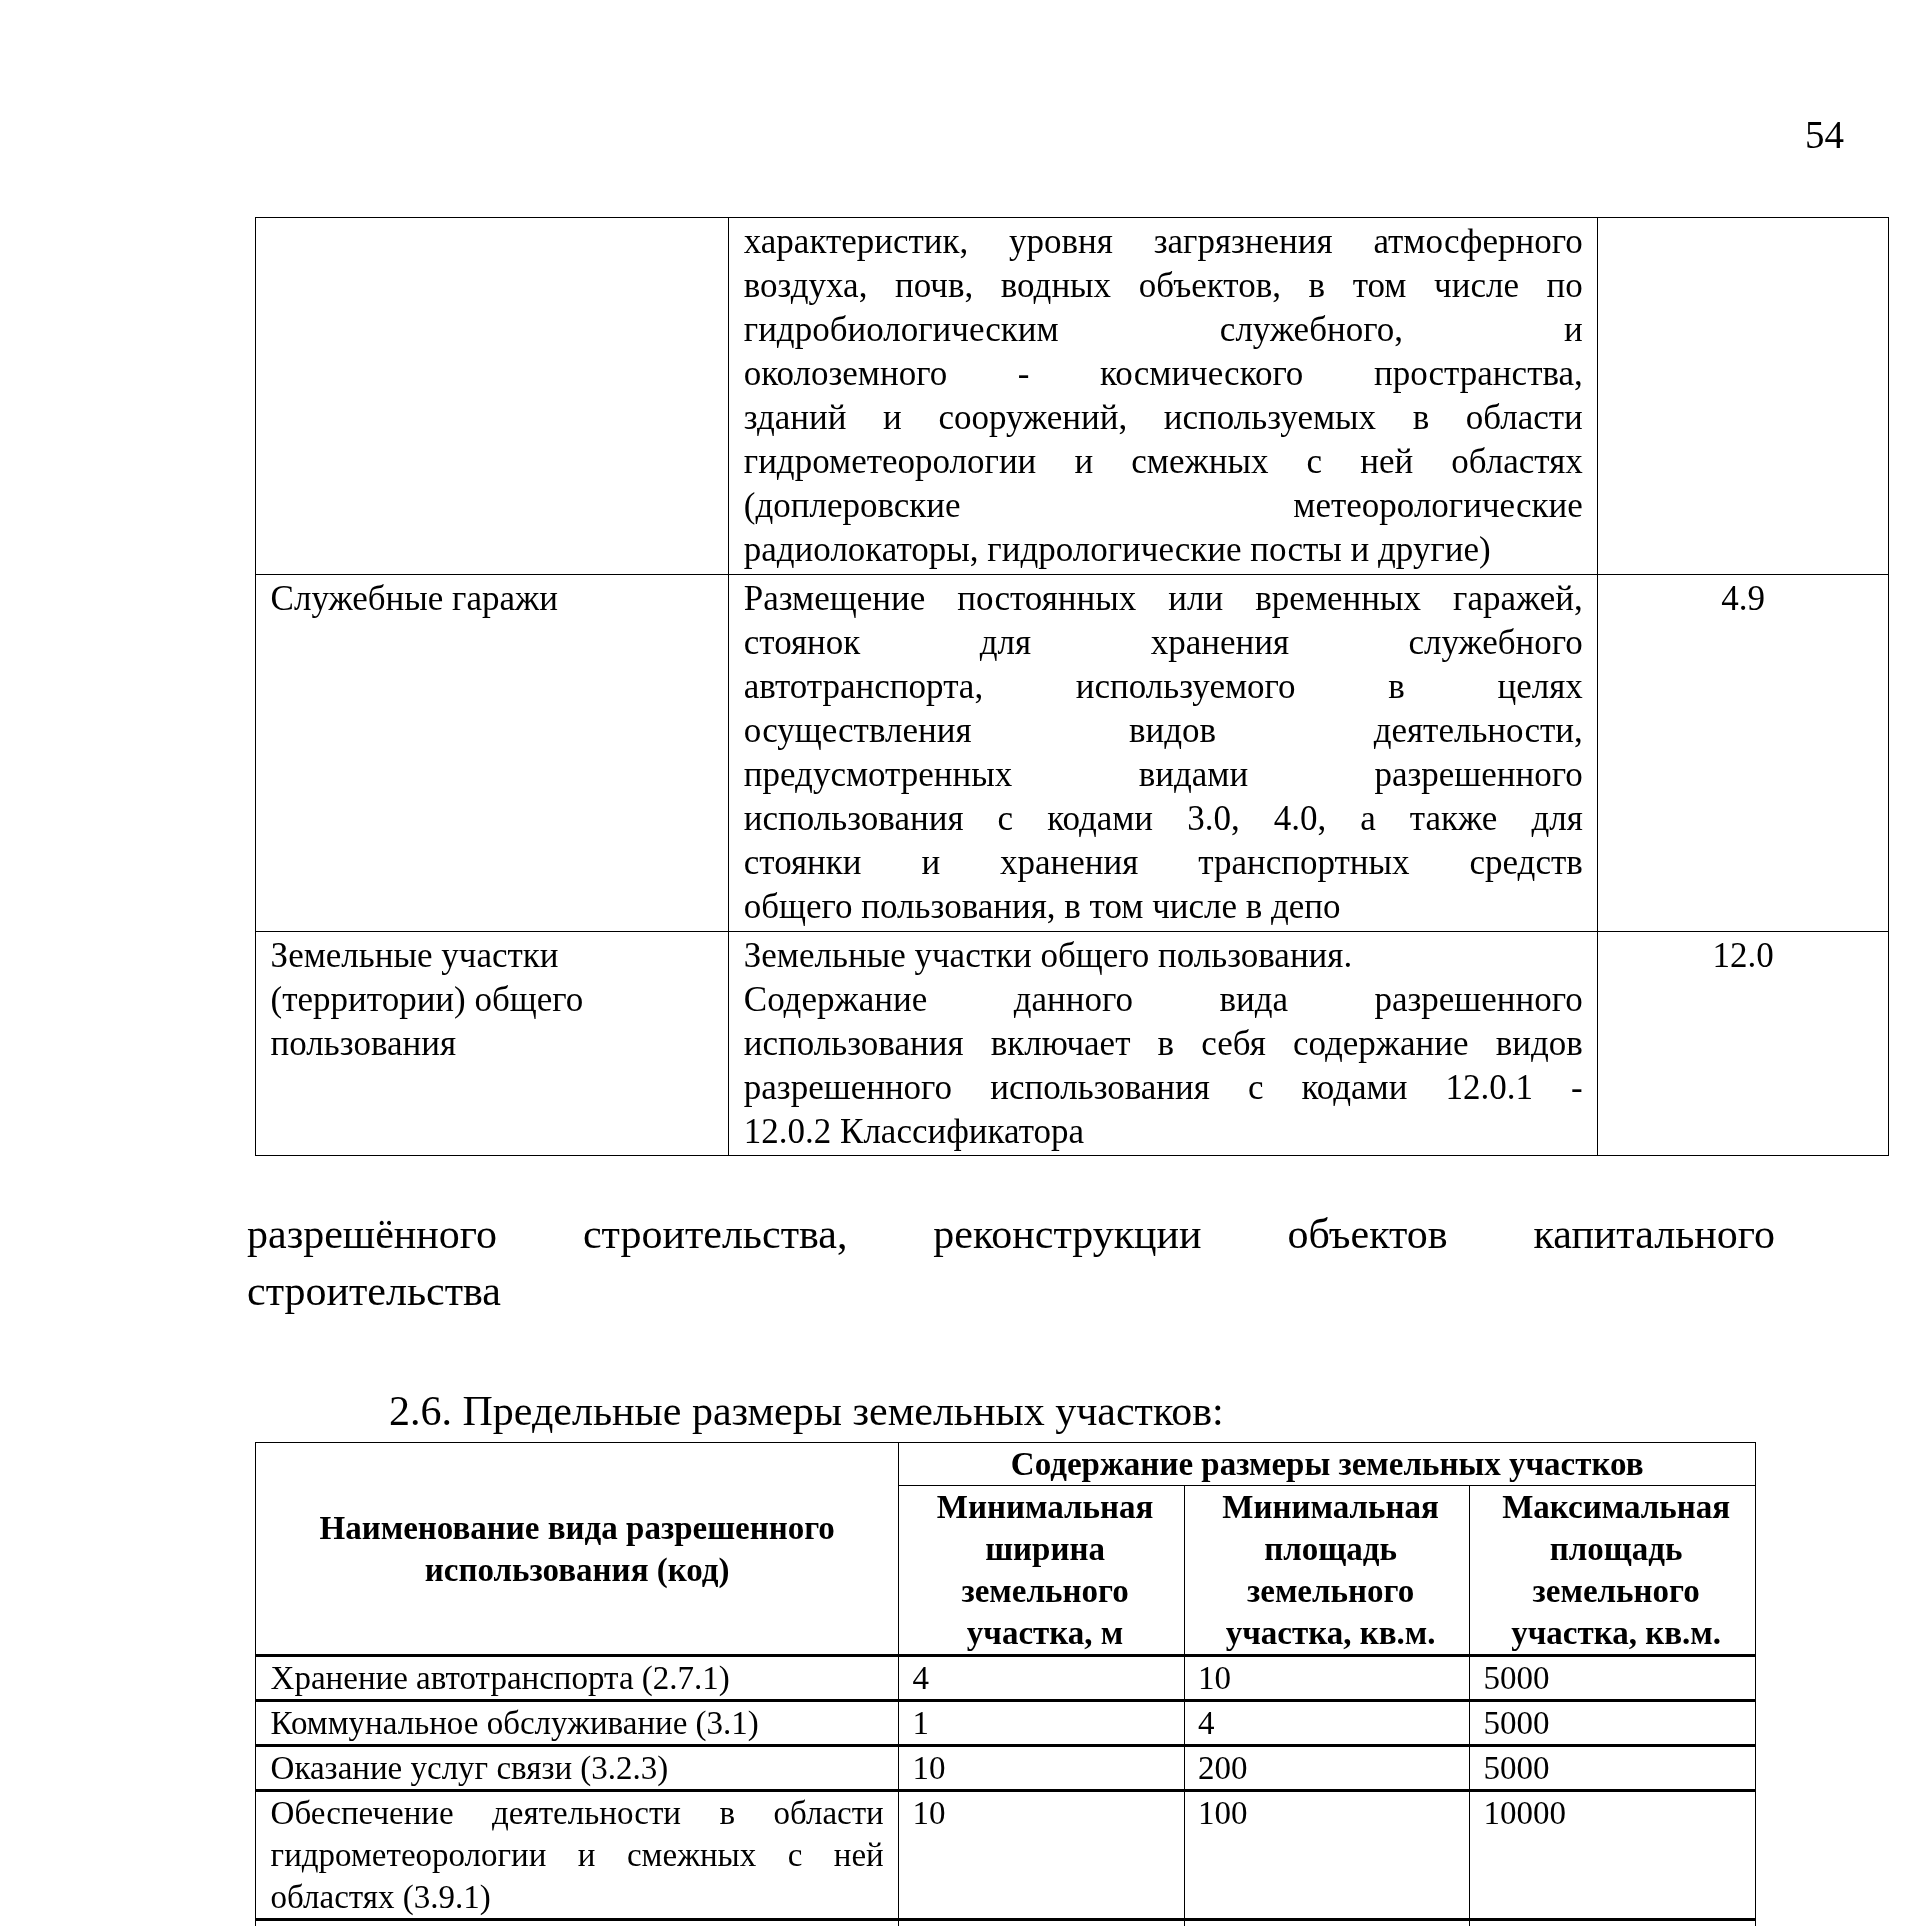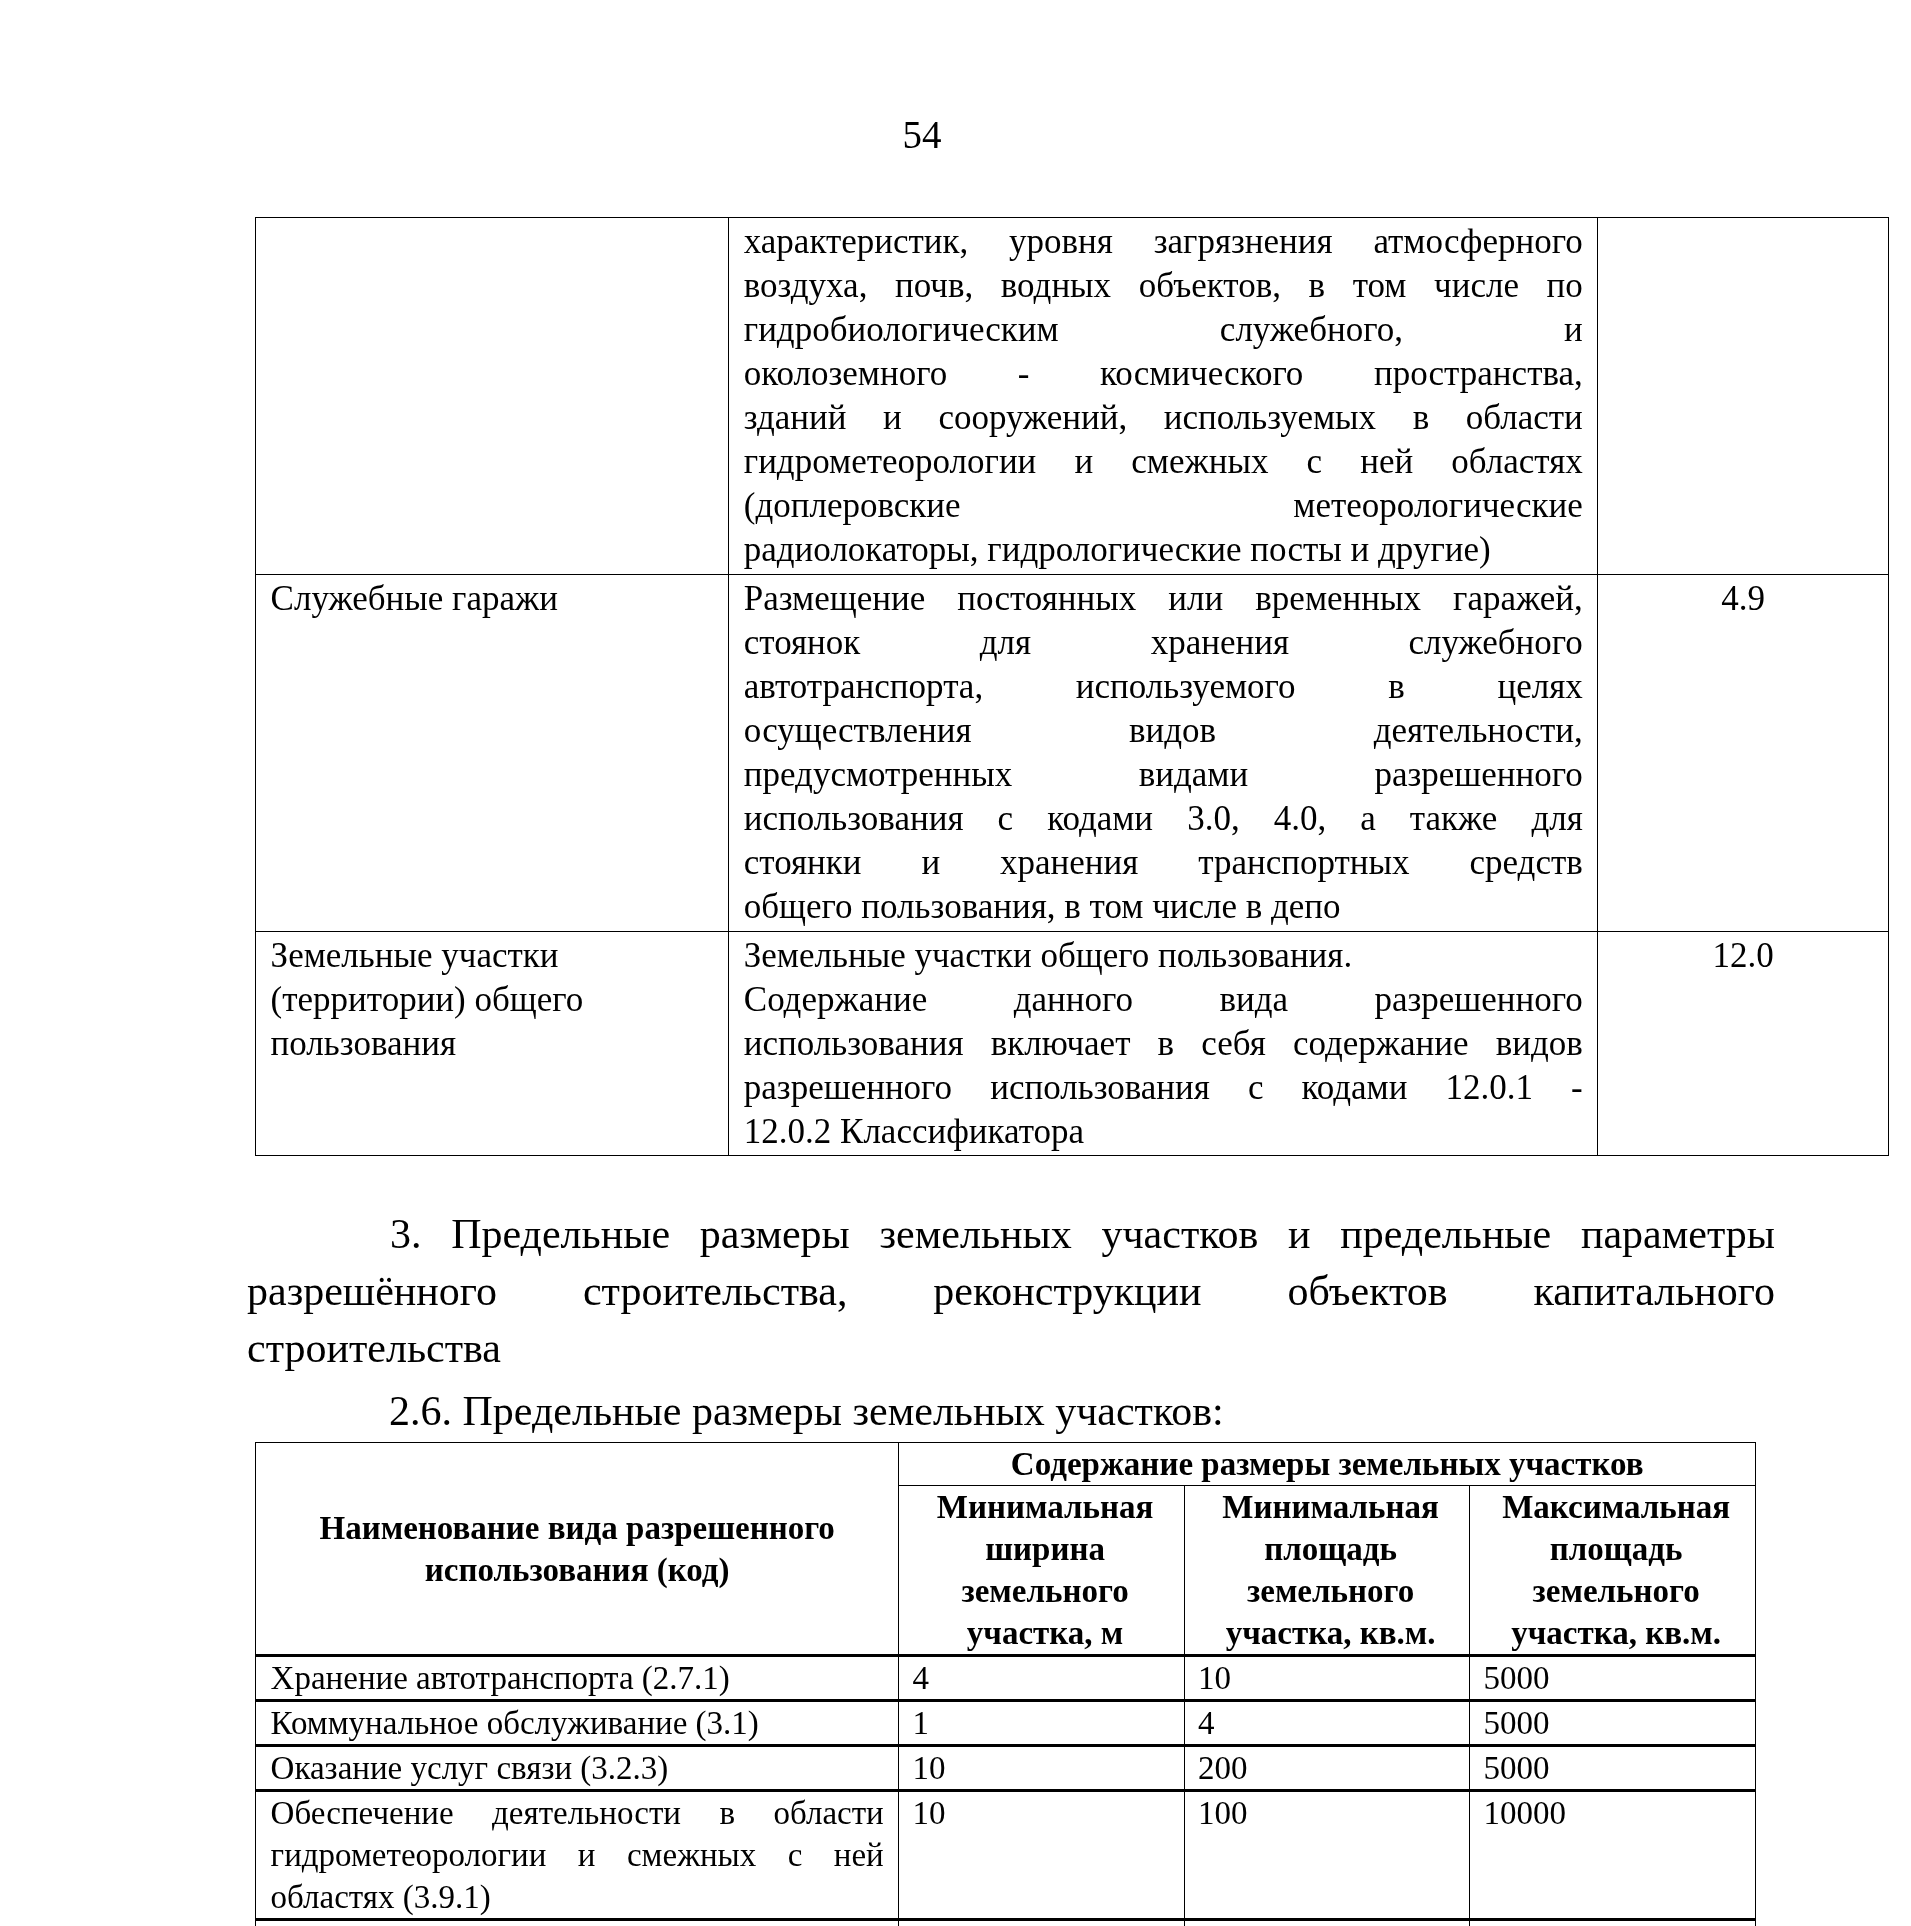--- a/index.html
+++ b/index.html
@@ -1,18 +1,18 @@
 <!DOCTYPE html>
 <html style="font-size:6.2px"><head>
 <meta charset="utf-8">
 <style>
   html, body { margin: 0; padding: 0; background: #ffffff; }
   body { width: 1911px; height: 2703px; position: relative; overflow: hidden;
          font-family: "Liberation Serif", "DejaVu Serif", serif; color: #000; }
-  .page-number { position: absolute; top: 112px; left: 0; width: 1844px; text-align: center;
+  .page-number { position: absolute; top: 112px; left: 0; width: 1844px; text-align: right;
                  font-size: 39px; line-height: 46px; }
   table { border-collapse: collapse; position: absolute; table-layout: fixed; }
   td, th { border: 1.9px solid #000; vertical-align: top; padding: 0 14.6px; }
   #table1 { left: 255px; top: 217px; width: 1634px; }
   #table1 td { font-size: 35px; line-height: 44px; padding-top: 2.3px; padding-bottom: 1.5px; }
   #table1 .c1 { width: 443px; }
   #table1 .c2 { width: 839px; text-align: justify; text-align-last: left; }
   #table1 .c3 { text-align: center; }
   .justify-lines span { display: block; text-align: justify; text-align-last: justify; }
   .justify-lines span.last { text-align-last: left; }
@@ -73,21 +73,20 @@
       <span>использования включает в себя содержание видов</span>
       <span>разрешенного использования с кодами 12.0.1 -</span>
       <span class="last">12.0.2 Классификатора</span>
     </td>
     <td class="c3">12.0</td>
   </tr>
 </tbody>
   </table>
 
 <div class="section-heading">
-  <span class="l1">3. Предельные размеры земельных участков и предельные параметры</span>
   <span class="l2">разрешённого строительства, реконструкции объектов капитального</span>
   <span class="l3">строительства</span>
 </div>
 
 <div class="subsection-heading">2.6. Предельные размеры земельных участков:</div>
 
 <table id="table2">
   <tbody>
       <tr>
     <th rowspan="2" class="name" style="text-align:center;text-align-last:center;">Наименование вида разрешенного использования (код)</th>

